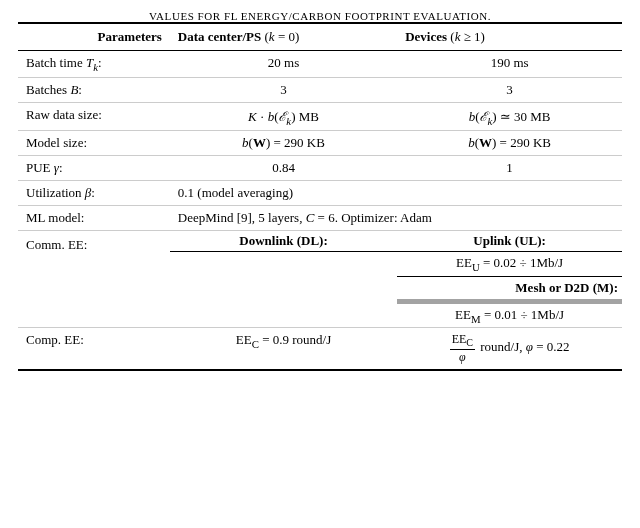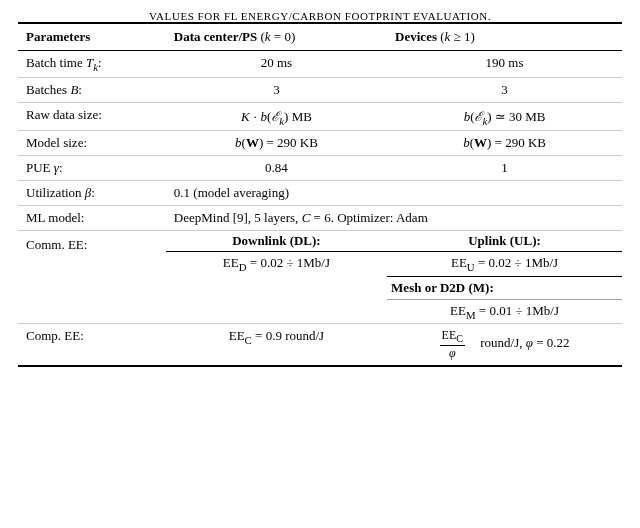--- a/index.html
+++ b/index.html
@@ -75,21 +75,21 @@
     .italic { font-style: italic; }
   </style>
 </head>
 <body>
 
 <div class="page-title">Values for FL Energy/Carbon Footprint Evaluation.</div>
 
 <table>
   <thead>
     <tr>
-      <th style="text-align:left;">Parameters</th>
+      <th style="text-align:right;">Parameters</th>
       <th>
         <span>Data center/PS </span><span style="font-weight:normal;">(<span class="italic">k</span> = 0)</span>
       </th>
       <th>
         <span>Devices </span><span style="font-weight:normal;">(<span class="italic">k</span> ≥ 1)</span>
       </th>
     </tr>
   </thead>
   <tbody>
 
@@ -135,51 +135,48 @@
     </tr>
 
     <tr class="row-divider">
       <td class="param-col" style="padding-top:6px;">Comm. EE:</td>
       <td style="padding:0;">
         <table class="inner-table">
           <tbody>
               <tr>
             <td class="no-top" style="border-top:none; font-weight:bold; text-align:center; border-bottom:1px solid #000;">Downlink (DL):</td>
           </tr>
-          <tr>
-            <td style="text-align:center; border-top:1px solid #000; padding:3px 4px;">EE<sub>D</sub> = 0.02 ÷ 1Mb/J</td>
-          </tr>
         </tbody>
           </table>
       </td>
       <td style="padding:0;">
         <table class="inner-table">
           <tbody>
               <tr>
             <td class="no-top" style="border-top:none; font-weight:bold; text-align:center; border-bottom:1px solid #000;">Uplink (UL):</td>
           </tr>
           <tr>
             <td style="text-align:center; border-top:1px solid #000; padding:3px 4px;">EE<sub>U</sub> = 0.02 ÷ 1Mb/J</td>
           </tr>
           <tr>
-            <td style="font-weight:bold; text-align:left; border-top:1px solid #000; border-bottom:1px solid #a3a3a3; padding:3px 4px;">Mesh or D2D (M):</td>
+            <td style="font-weight:bold; text-align:right; border-top:1px solid #000; border-bottom:5px solid #a3a3a3; padding:3px 4px;">Mesh or D2D (M):</td>
           </tr>
           <tr>
             <td style="text-align:center; border-top:1px solid #000; padding:3px 4px;">EE<sub>M</sub> = 0.01 ÷ 1Mb/J</td>
           </tr>
         </tbody>
           </table>
       </td>
     </tr>
 
     <tr class="row-divider table-end">
       <td class="param-col">Comp. EE:</td>
       <td class="center-col">EE<sub>C</sub> = 0.9 round/J</td>
       <td class="right-col">
-        <span style="display:inline-flex; flex-direction:column; align-items:center; vertical-align:middle; font-size:12px; margin-right:12px;">
+        <span style="display:inline-flex; flex-direction:column; align-items:center; vertical-align:middle; font-size:12px; margin-right:2px;">
           <span style="border-bottom:1px solid #000; padding:0 2px; text-decoration:none;">EE<sub>C</sub></span>
           <span style="padding:0 2px; font-style:italic;">φ</span>
         </span>
         <span> round/J, <span class="italic">φ</span> = 0.22</span>
       </td>
     </tr>
   </tbody>
 </table>
 
 </body></html>

